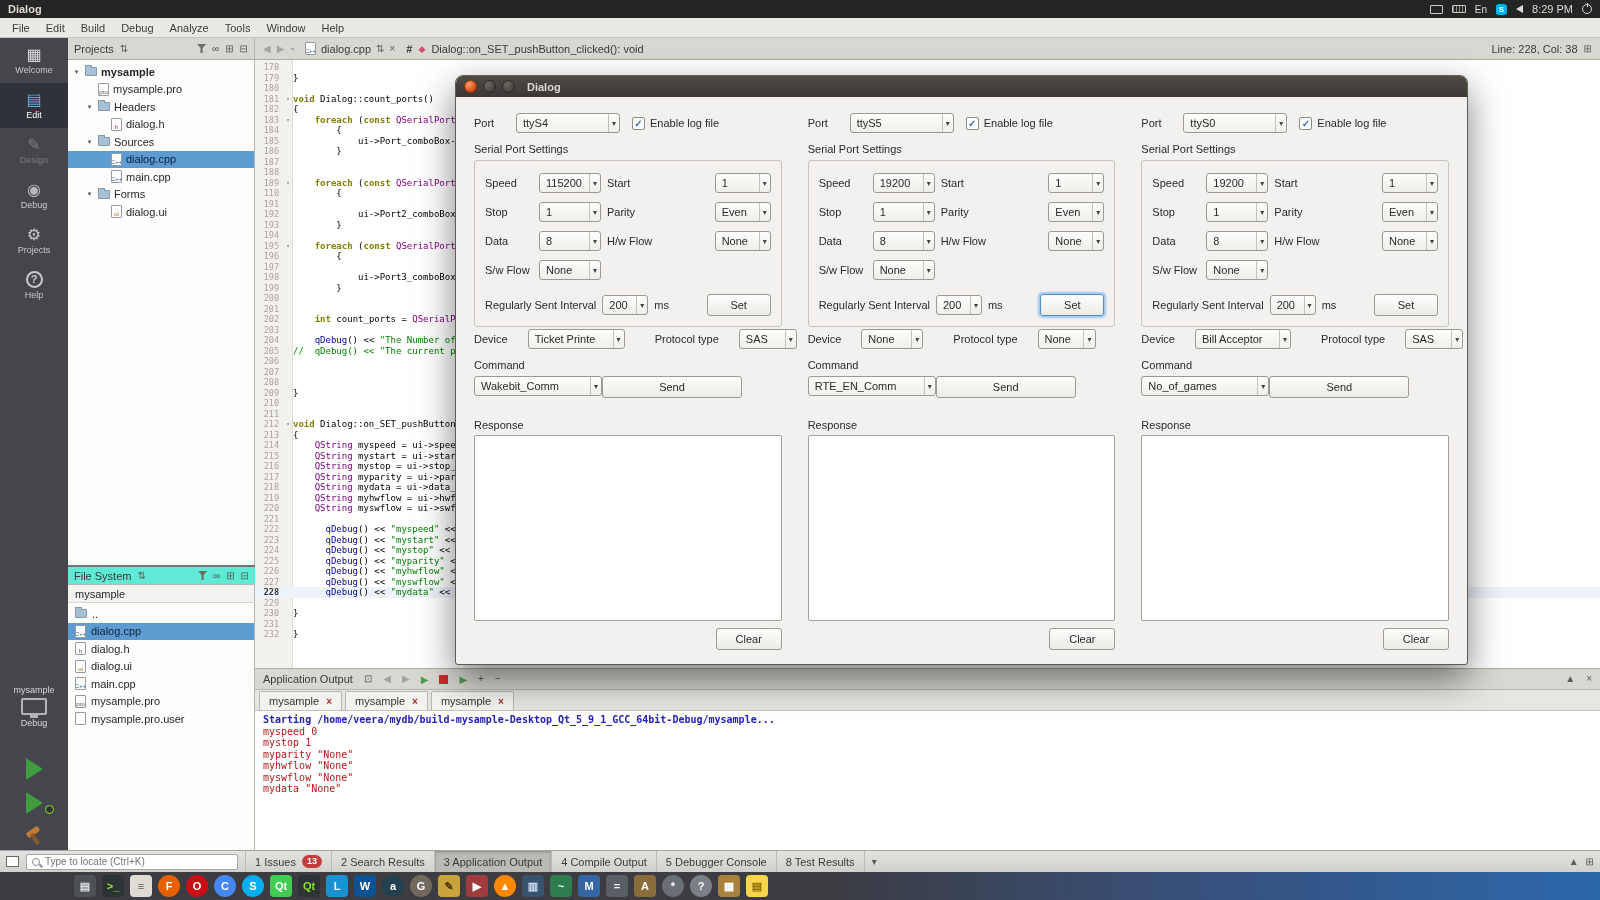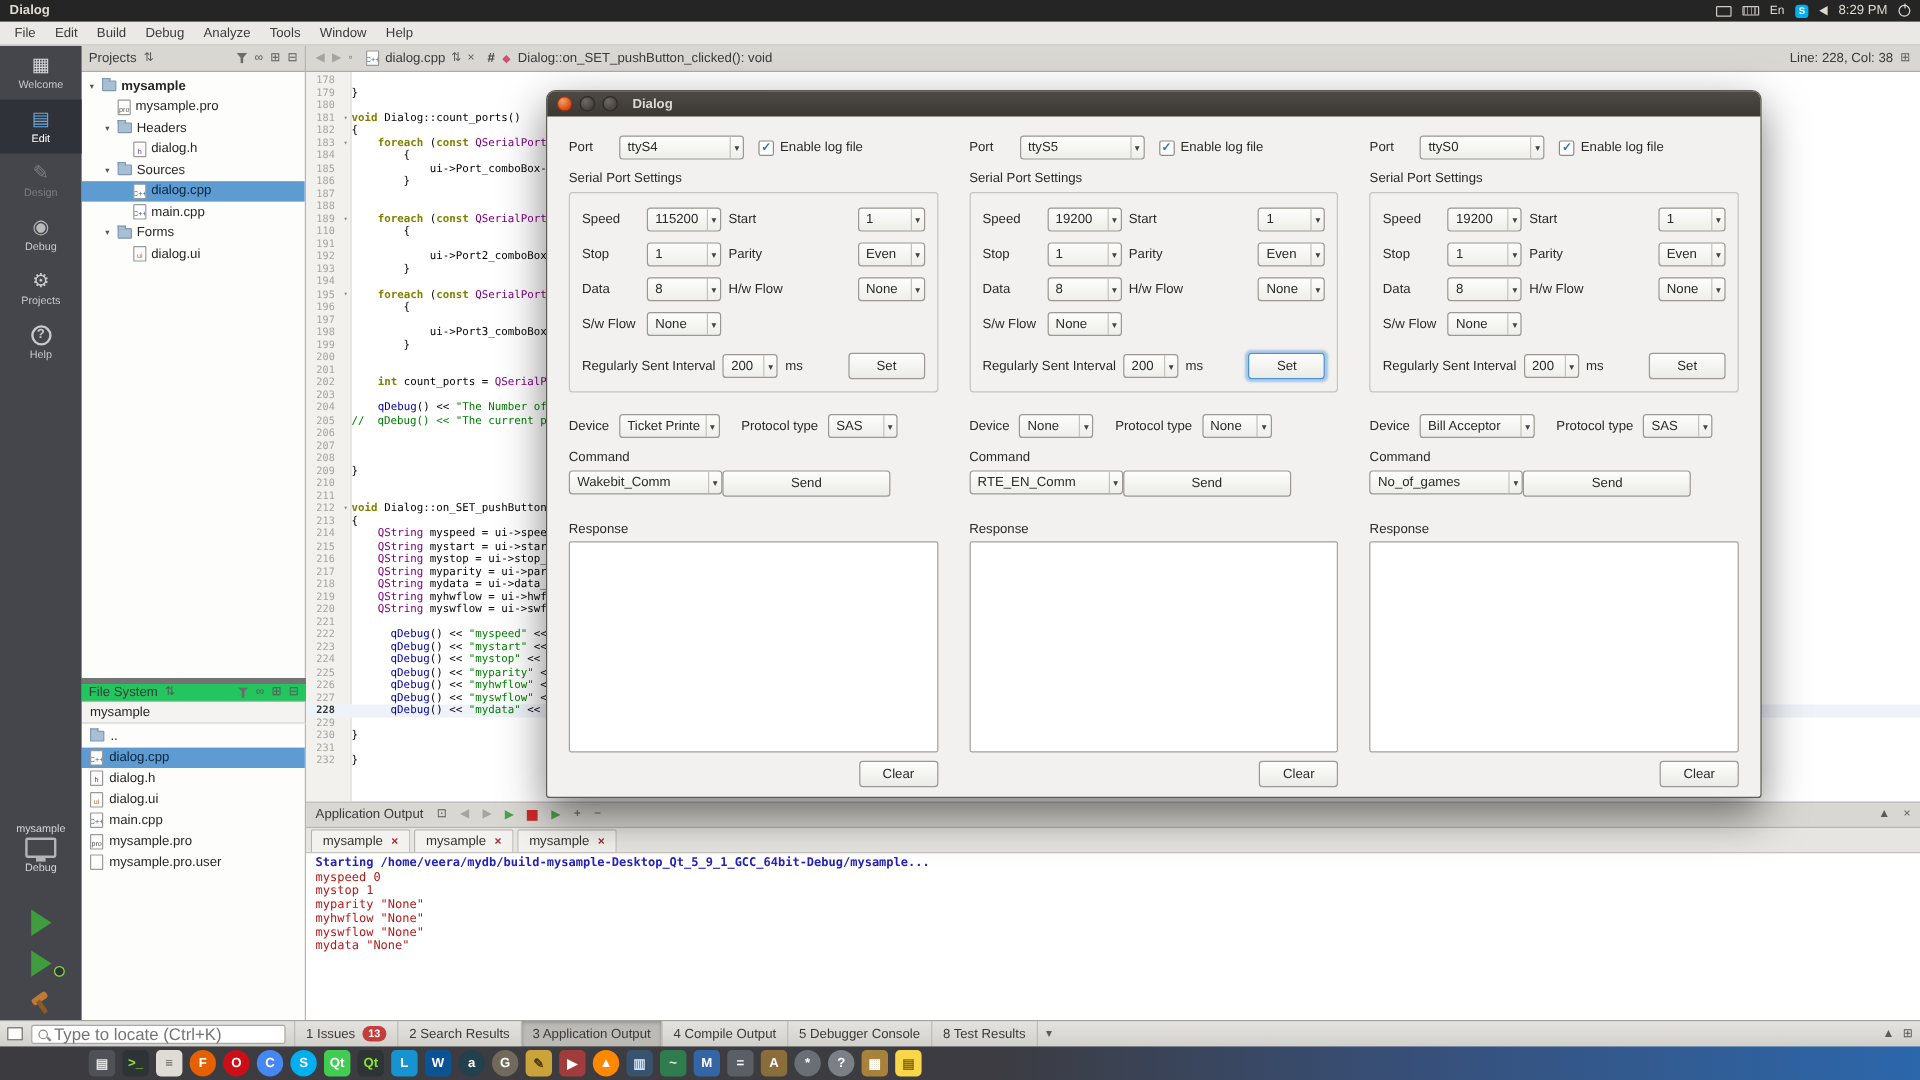--- a/index.html
+++ b/index.html
@@ -68,21 +68,21 @@
 .arrow{width:9px;font-size:7px;color:#555;text-align:center;flex:none;}
 .folder{width:12px;height:9px;background:#a9bfd4;border:1px solid #7e99b5;border-radius:1px;position:relative;flex:none;}
 .folder::before{content:'';position:absolute;top:-3px;left:-1px;width:5px;height:2px;background:#a9bfd4;border:1px solid #7e99b5;border-bottom:none;}
 .ficon{width:11px;height:13px;background:#fdfdfd;border:1px solid #9a9a9a;font-size:6px;line-height:6px;display:flex;align-items:flex-end;justify-content:center;border-radius:1px;flex:none;color:#2a6496;overflow:hidden;}
 .f-h{color:#7a2d8a;}
 .f-ui{color:#b46a2a;}
 .f-pro{color:#555;}
 .tlabel{white-space:nowrap;overflow:hidden;}
 
 
-.fsheader{position:absolute;left:68px;top:565px;width:187px;height:20px;background:#22c55e;border-top:5px solid #737373;border-bottom:1px solid #b7b5b0;display:flex;align-items:center;gap:6px;padding:0 6px;font-size:11px;color:#3a3a3a;z-index:31;}
+.fsheader{position:absolute;left:68px;top:565px;width:187px;height:20px;background:#5eead4;border-top:2px solid #737373;border-bottom:1px solid #b7b5b0;display:flex;align-items:center;gap:6px;padding:0 6px;font-size:11px;color:#3a3a3a;z-index:31;}
 .fsroot{position:absolute;left:68px;top:585px;width:187px;height:18px;background:#f4f3f1;border-bottom:1px solid #d8d6d2;border-right:1px solid #b7b5b0;display:flex;align-items:center;padding:0 7px;font-size:11px;color:#262626;z-index:31;}
 .fslist{position:absolute;left:68px;top:603px;width:187px;height:247px;background:#fdfdfc;border-right:1px solid #b7b5b0;z-index:30;font-size:11px;color:#262626;padding-top:2px;}
 .frow{height:17.5px;display:flex;align-items:center;gap:5px;padding-left:7px;}
 .frow.selected{background:#5e9bd0;color:#07243e;}
 
 
 .editor{position:absolute;left:255px;top:60px;width:1345px;height:608px;background:#fff;overflow:hidden;z-index:20;font-family:"DejaVu Sans Mono",monospace;font-size:9px;}
 .gutter{position:absolute;left:0;top:0;width:38px;height:100%;background:#f2f1ee;border-right:1px solid #e0dedb;z-index:0;}
 .codelines{position:relative;z-index:1;padding-top:2px;}
 .cline{display:flex;height:10.5px;line-height:10.5px;}
@@ -109,21 +109,21 @@
 .outbody{padding:3px 8px;font-family:"DejaVu Sans Mono",monospace;font-size:10px;line-height:11.5px;}
 .oline.info{color:#2323b8;font-weight:bold;}
 .oline.err{color:#b41a1a;}
 
 
 .statusbar{position:absolute;left:0;top:850px;width:100%;height:22px;background:linear-gradient(#e5e3df,#d2d0cb);border-top:1px solid #a5a3a0;display:flex;align-items:center;gap:7px;padding:0 6px;font-size:11px;color:#3a3a3a;z-index:45;}
 .prompticon{width:13px;height:11px;border:1px solid #6a6a6a;background:#fdfdfc;flex:none;}
 .locator{width:212px;height:16px;background:#fff;border:1px solid #a9a7a2;border-radius:2px;display:flex;align-items:center;padding:0 5px;gap:5px;flex:none;}
 .mag{width:8px;height:8px;border:1.5px solid #8a8a8a;border-radius:50%;position:relative;flex:none;}
 .mag::after{content:'';position:absolute;left:6px;top:6px;width:4px;height:1.5px;background:#8a8a8a;transform:rotate(45deg);}
-.locator input{border:none;outline:none;flex:1;font-size:14px;color:#333;background:transparent;font-family:"Liberation Sans",sans-serif;min-width:0;}
+.locator input{border:none;outline:none;flex:1;font-size:10px;color:#333;background:transparent;font-family:"Liberation Sans",sans-serif;min-width:0;}
 .sbtabs{display:flex;align-items:st;height:22px;}
 .sbtab{display:flex;align-items:center;gap:6px;padding:0 9px;border-right:1px solid #bdbbb6;}
 .sbtab:first-child{border-left:1px solid #bdbbb6;}
 .sbtab.active{background:#bcbab5;box-shadow:inset 0 1px 3px rgba(0,0,0,.25);}
 .badge{background:#c43c3c;color:#fff;border-radius:8px;padding:0 5px;font-size:9px;line-height:13px;font-weight:bold;}
 
 
 .taskbar{position:absolute;left:0;top:872px;width:100%;height:28px;background:linear-gradient(90deg,#3c3c40 0%,#3c3c42 52%,#37507a 74%,#2c67ab 100%);display:flex;align-items:center;gap:6px;padding-left:74px;z-index:95;}
 .tbi{width:22px;height:22px;display:flex;align-items:center;justify-content:center;font-size:11px;font-weight:bold;border-radius:4px;flex:none;}
 .tbi.circle{border-radius:50%;}
@@ -146,21 +146,21 @@
 .chkbox{width:13px;height:13px;background:#fff;border:1px solid #8d8b84;border-radius:2px;font-size:10px;line-height:12px;text-align:center;color:#2f71b5;font-weight:bold;flex:none;}
 .sect{margin-top:10px;margin-bottom:5px;}
 .frame{border:1px solid #c6c4bd;border-radius:3px;padding:12px 10px 10px;}
 .grid{display:grid;grid-template-columns:48px 62px auto 56px;gap:9px 6px;align-items:center;}
 .glbl{white-space:nowrap;}
 .introw{display:flex;align-items:center;gap:6px;margin-top:14px;}
 .introw .ilbl{white-space:nowrap;}
 .btn{height:22px;background:linear-gradient(#fdfdfc,#ebebe7);border:1px solid #9b9992;border-radius:3px;font-size:11px;color:#2a2a2a;display:flex;align-items:center;justify-content:center;font-family:"Liberation Sans",sans-serif;}
 .setbtn{width:64px;margin-left:auto;}
 .btn.focused{border-color:#4a90d9;box-shadow:0 0 2px 2px rgba(74,144,217,.45);}
-.devrow{display:flex;align-items:center;gap:8px;margin-top:18px;}
+.devrow{display:flex;align-items:center;gap:20px;margin-top:2px;}
 .protl{margin-left:10px;white-space:nowrap;}
 .cmdtitle{margin-top:10px;}
 .cmdrow{display:flex;align-items:flex-start;gap:0;margin-top:5px;}
 .sendbtn{width:140px;}
 .resptitle{margin-top:21px;}
 .resp{border:1px solid #a3a19a;background:#fff;height:186px;margin-top:4px;border-radius:2px;}
 .clearrow{display:flex;justify-content:flex-end;margin-top:7px;}
 .clearbtn{width:66px;}
 </style>
 </head>
@@ -803,21 +803,21 @@
               <div class="combo" style="width: 46px;">
                 <span class="cval">200</span>
                 <span class="carrow">▾</span>
               </div>
               <span>ms</span>
               <button class="btn setbtn">Set</button>
             </div>
           </div>
           <div class="devrow">
             <span>Device</span>
-            <div class="combo" style="width: 84px; align-items: center;">
+            <div class="combo" style="width: 97px; align-items: center;">
               <span class="cval">Ticket Printe</span>
               <span class="carrow">▾</span>
             </div>
             <span class="protl">Protocol type</span>
             <div class="combo" style="width: 58px;">
               <span class="cval">SAS</span>
               <span class="carrow">▾</span>
             </div>
           </div>
           <div class="cmdtitle">Command</div>

